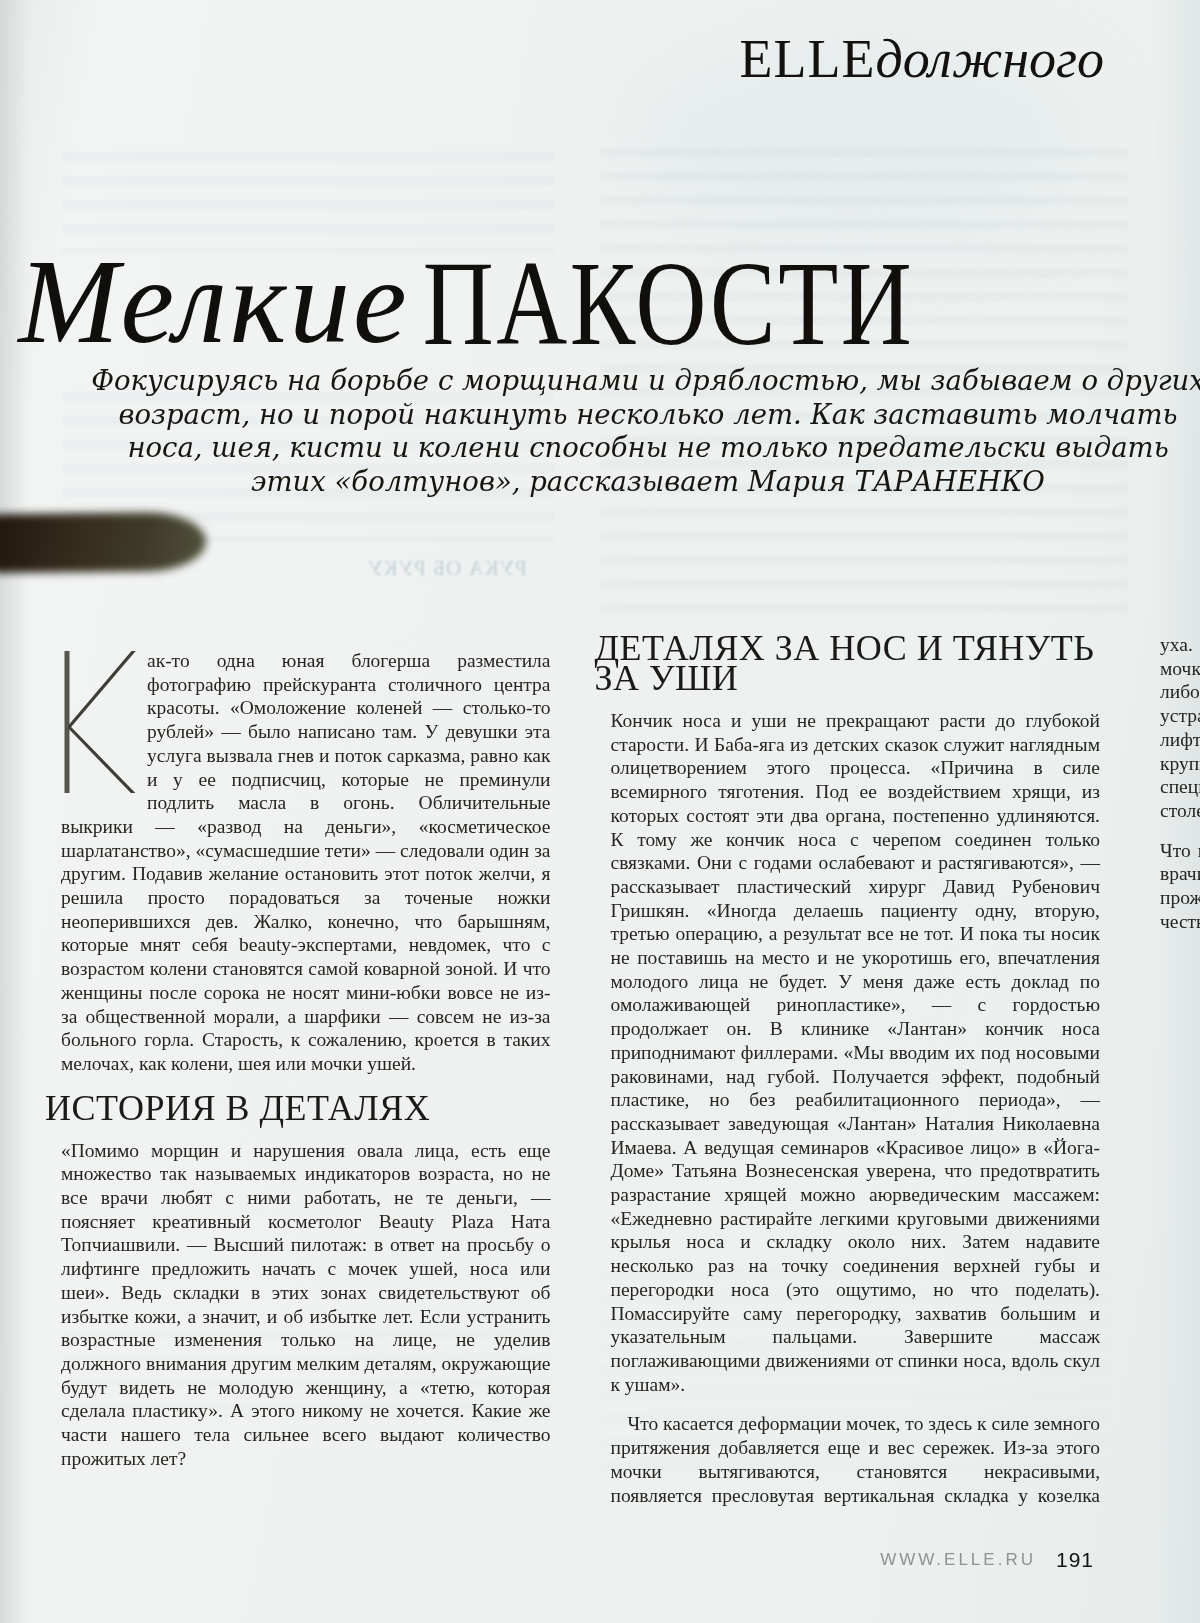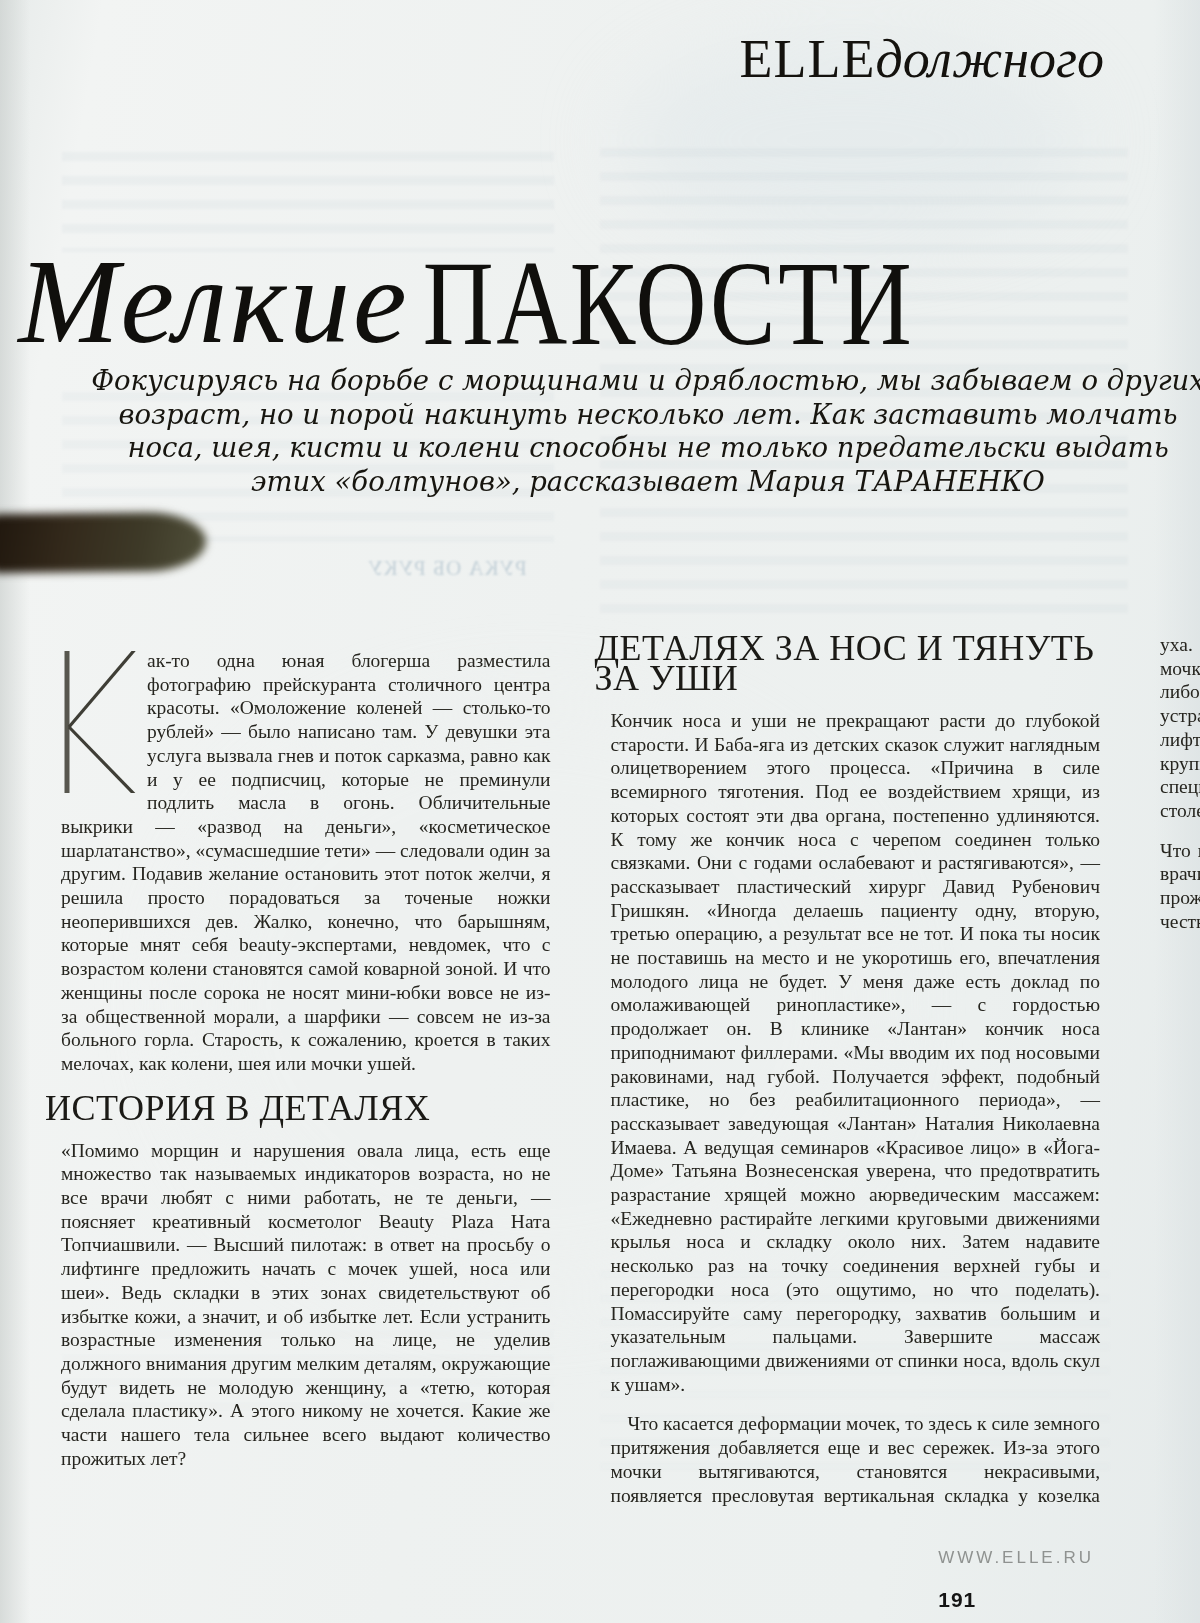--- a/index.html
+++ b/index.html
@@ -53,24 +53,24 @@
   .article-body{position:absolute;left:45px;top:633px;width:1071px;height:896px;
     column-count:2;column-gap:28px;column-fill:auto;
     font-size:19.5px;line-height:23.7px;text-align:justify;color:#26251f;}
   .article-body p{margin:16px;}
   .article-body p.indent{text-indent:17px;}
   .section-heading{font-size:36px;line-height:30px;margin:17px 0 5px 0;
     letter-spacing:.5px;color:#1b1a16;text-align:left;font-weight:normal;}
   .drop-cap{float:left;width:80px;height:142px;margin:2px 6px 0 0;}
   .sr-only{position:absolute;width:1px;height:1px;overflow:hidden;clip:rect(0 0 0 0);}
 
-  .page-footer{position:absolute;top:1548px;right:106px;display:flex;align-items:flex-start;gap:20px;
-    font-family:"Liberation Sans", sans-serif;flex-direction:column;}
+  .page-footer{position:absolute;top:1548px;right:106px;display:flex;align-items:center;gap:20px;
+    font-family:"Liberation Sans", sans-serif;}
   .site-url{color:#8f9290;font-size:17px;letter-spacing:3px;}
-  .page-number{color:#141414;font-weight:bold;font-size:21px;letter-spacing:1px;}
+  .page-number{color:#141414;font-weight:normal;font-size:21px;letter-spacing:1px;}
 </style>
 </head>
 <body>
 
 <div class="spine-shadow"></div>
 <div class="right-edge-shadow"></div>
 <div class="stain a"></div>
 <div class="stain b"></div>
 
 <div class="ghost-stripes gs1"></div>

